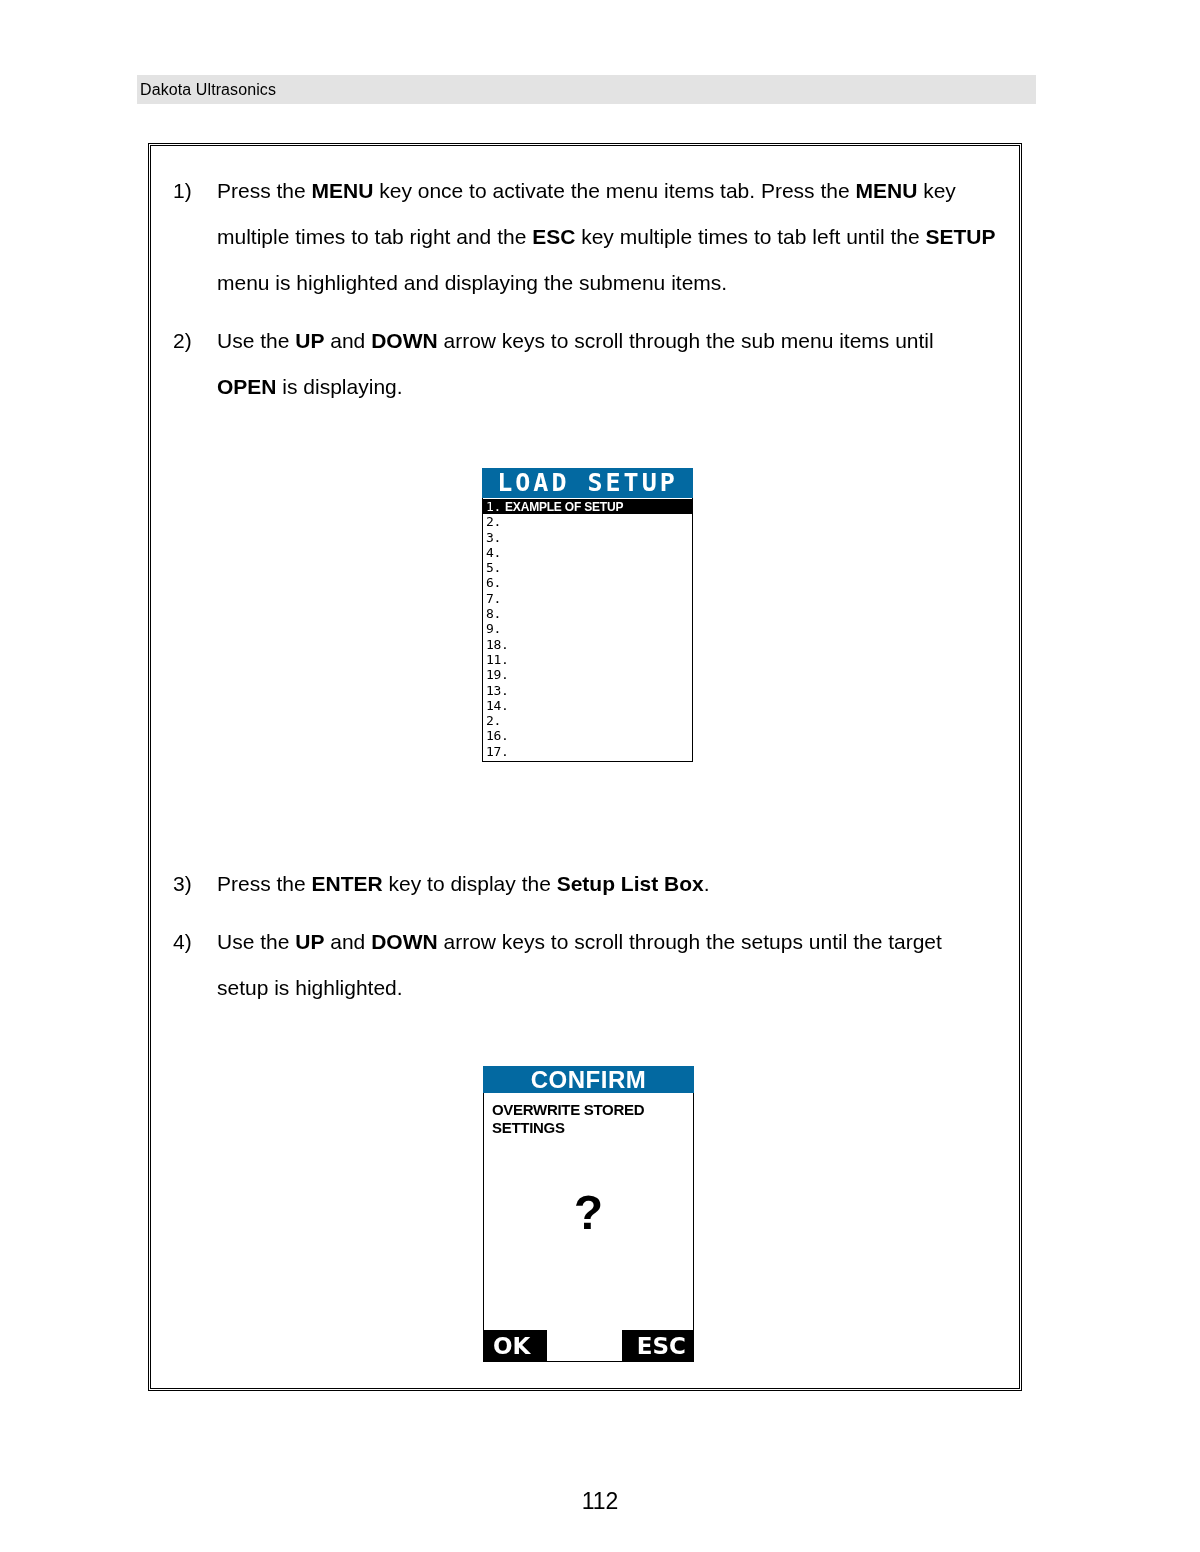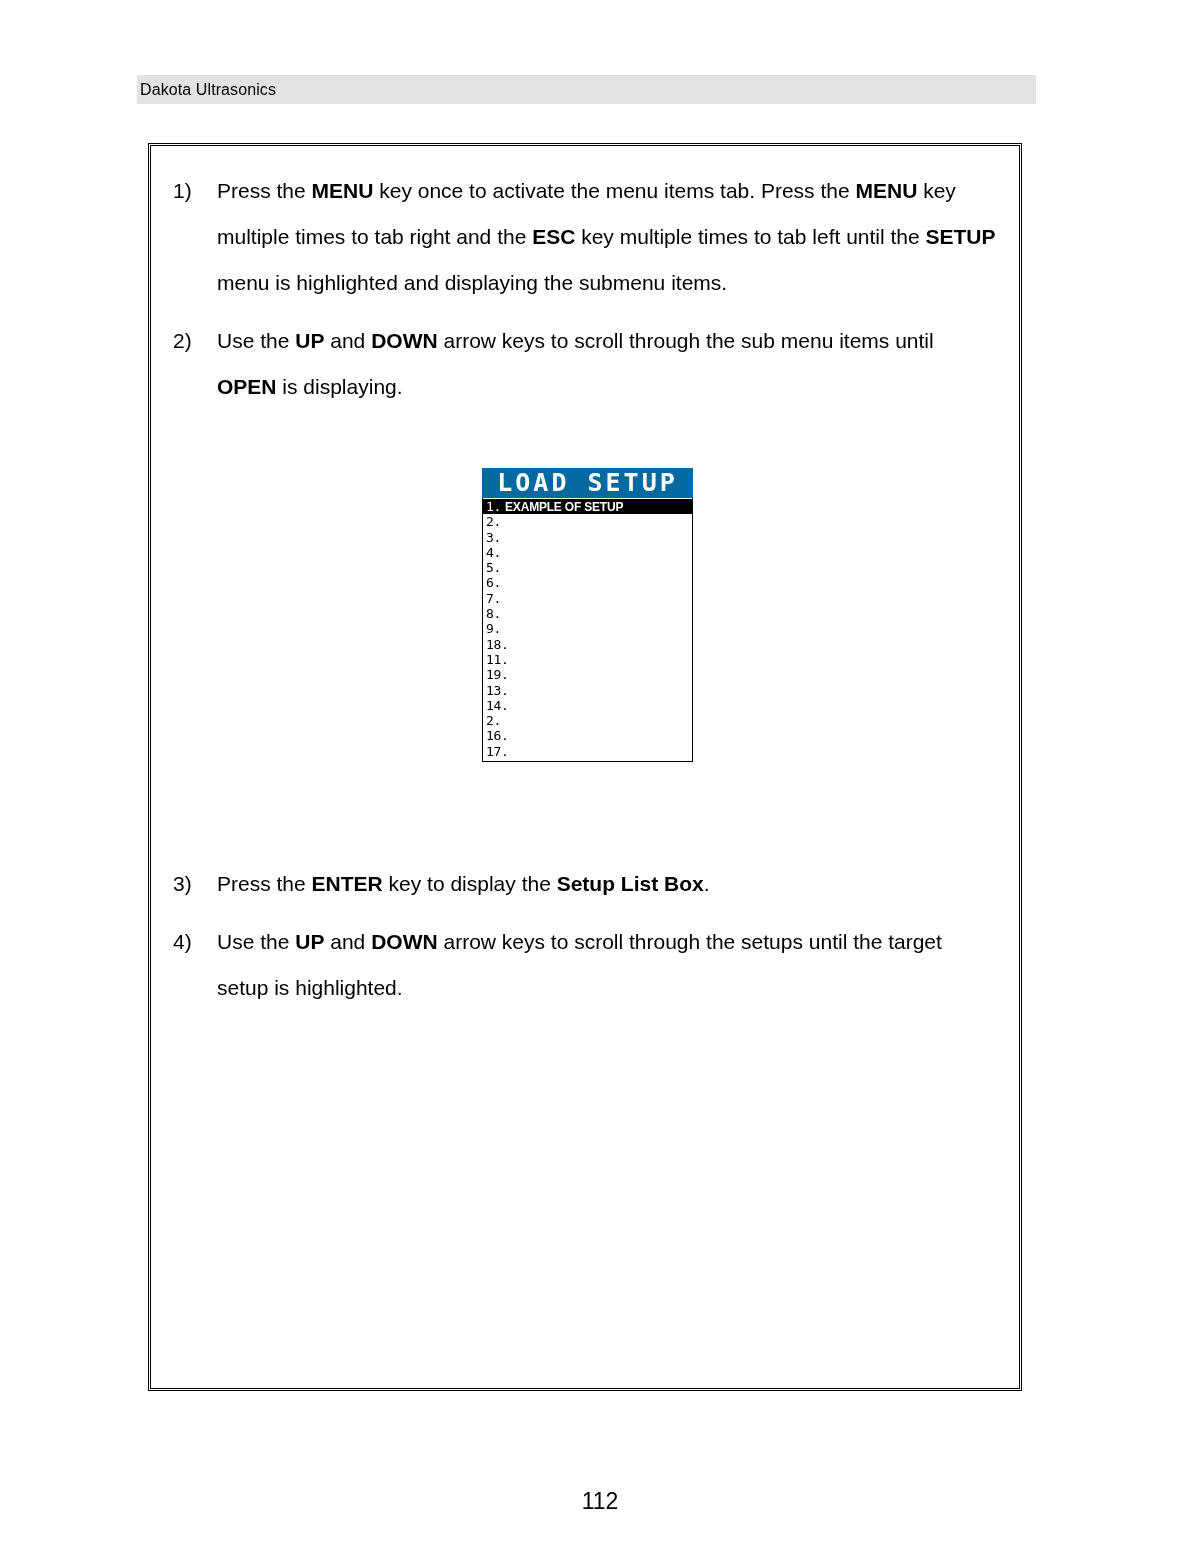--- a/index.html
+++ b/index.html
@@ -300,16 +300,27 @@
       <div class="step">
         <div class="step-num">3)</div>
         <div class="step-body"><span> Press the </span><b>ENTER</b><span> key to display the </span><b>Setup List Box</b><span>.</span></div>
       </div>
       <div class="step">
         <div class="step-num">4)</div>
         <div class="step-body"><span>Use the </span><b>UP</b><span> and </span><b>DOWN</b><span> arrow keys to scroll through the setups until the target setup is highlighted.</span></div>
       </div>
     </div>
 
+  <div class="device" id="device-confirm">
+    <div class="device-titlebar" id="confirm-title">CONFIRM</div>
+    <div id="confirm-body">
+      <div id="confirm-message">OVERWRITE STORED SETTINGS</div>
+      <div id="confirm-question">?</div>
+      <div id="confirm-buttons">
+        <div class="confirm-btn" id="confirm-ok-button">OK</div>
+        <div class="confirm-btn" id="confirm-esc-button">ESC</div>
+      </div>
+    </div>
+  </div>
 
 </div>
 
 <div id="page-number">112</div>
 
 </body></html>

